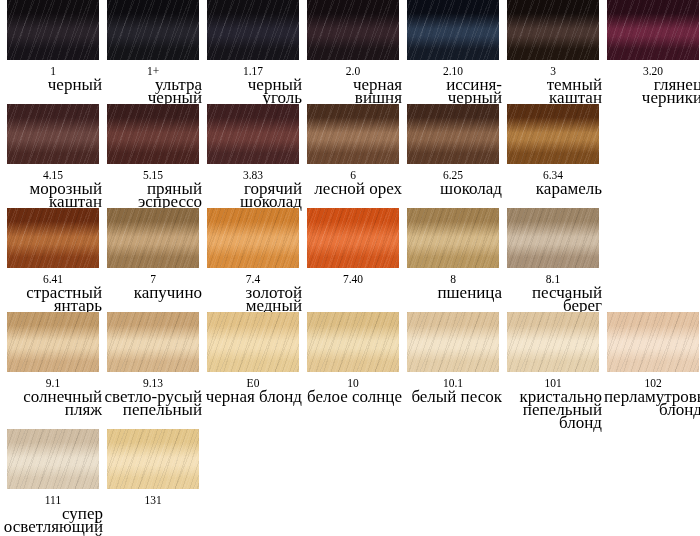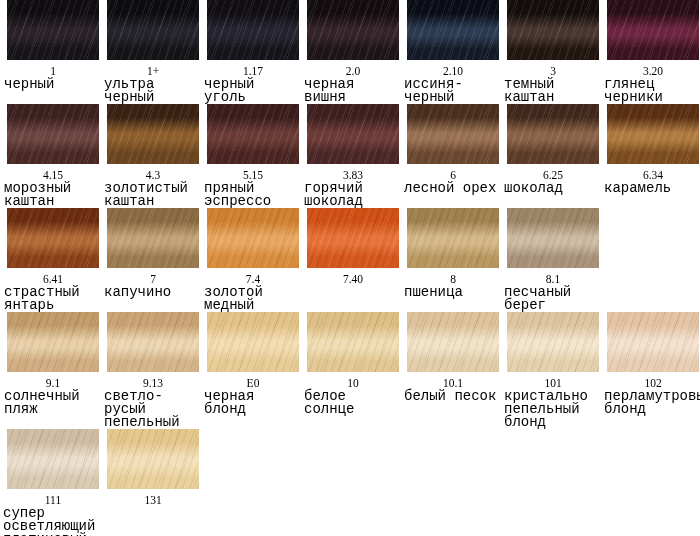--- a/index.html
+++ b/index.html
@@ -81,25 +81,24 @@
       );
   }
   .code {
     font-size: 11.5px;
     line-height: 14px;
     margin-top: 4px;
     text-align: center;
     white-space: nowrap;
   }
   .name {
-    font-size: 14px;
+    font-size: 17px;
     line-height: 13px;
-    text-align: left;
+    text-align: right;
     width: 98px;
-    font-family: Liberation Mono, monospace;
   }
   .row-5 .cell .name { width: 100px; }
 </style>
 </head>
 <body>
 
 <div id="chart">
 
   <div class="row row-1">
     <div class="cell">
@@ -172,29 +171,20 @@
       <div class="swatch">
         <div class="tone" style="background: linear-gradient(rgb(61, 32, 32) 0%, rgb(61, 32, 32) 22%, rgb(107, 69, 64) 48%, rgb(107, 69, 64) 60%, rgb(74, 40, 36) 82%, rgb(74, 40, 36) 100%);"></div>
         <div class="strands"></div>
         <div class="strands2"></div>
       </div>
       <div class="code">4.15</div>
       <div class="name">морозный каштан</div>
     </div>
     <div class="cell">
       <div class="swatch">
-        <div class="tone" style="background: linear-gradient(rgb(58, 33, 18) 0%, rgb(58, 33, 18) 22%, rgb(143, 95, 44) 48%, rgb(143, 95, 44) 60%, rgb(107, 69, 32) 82%, rgb(107, 69, 32) 100%);"></div>
-        <div class="strands"></div>
-        <div class="strands2"></div>
-      </div>
-      <div class="code">4.3</div>
-      <div class="name">золотистый каштан</div>
-    </div>
-    <div class="cell">
-      <div class="swatch">
         <div class="tone" style="background: linear-gradient(rgb(58, 29, 28) 0%, rgb(58, 29, 28) 22%, rgb(107, 60, 54) 48%, rgb(107, 60, 54) 60%, rgb(74, 36, 32) 82%, rgb(74, 36, 32) 100%);"></div>
         <div class="strands"></div>
         <div class="strands2"></div>
       </div>
       <div class="code">5.15</div>
       <div class="name">пряный эспрессо</div>
     </div>
     <div class="cell">
       <div class="swatch">
         <div class="tone" style="background: linear-gradient(rgb(63, 31, 32) 0%, rgb(63, 31, 32) 22%, rgb(110, 60, 56) 48%, rgb(110, 60, 56) 60%, rgb(74, 38, 38) 82%, rgb(74, 38, 38) 100%);"></div>

